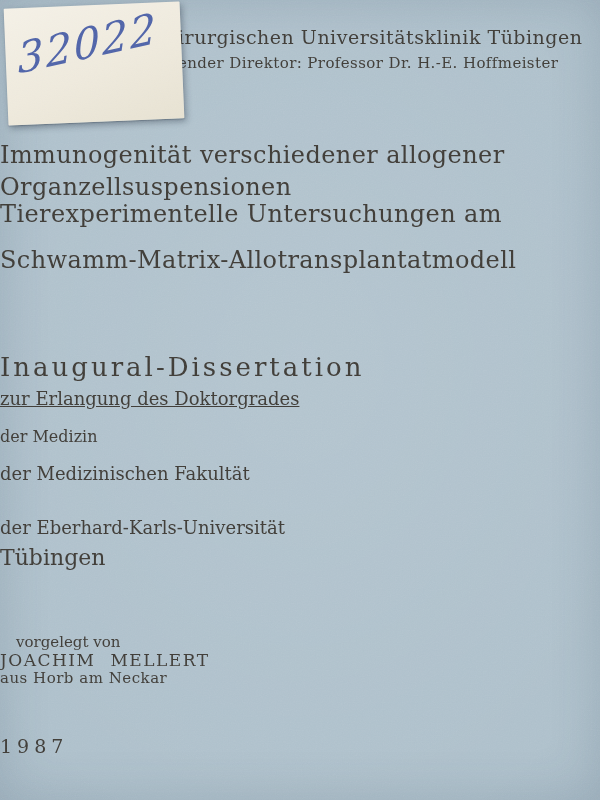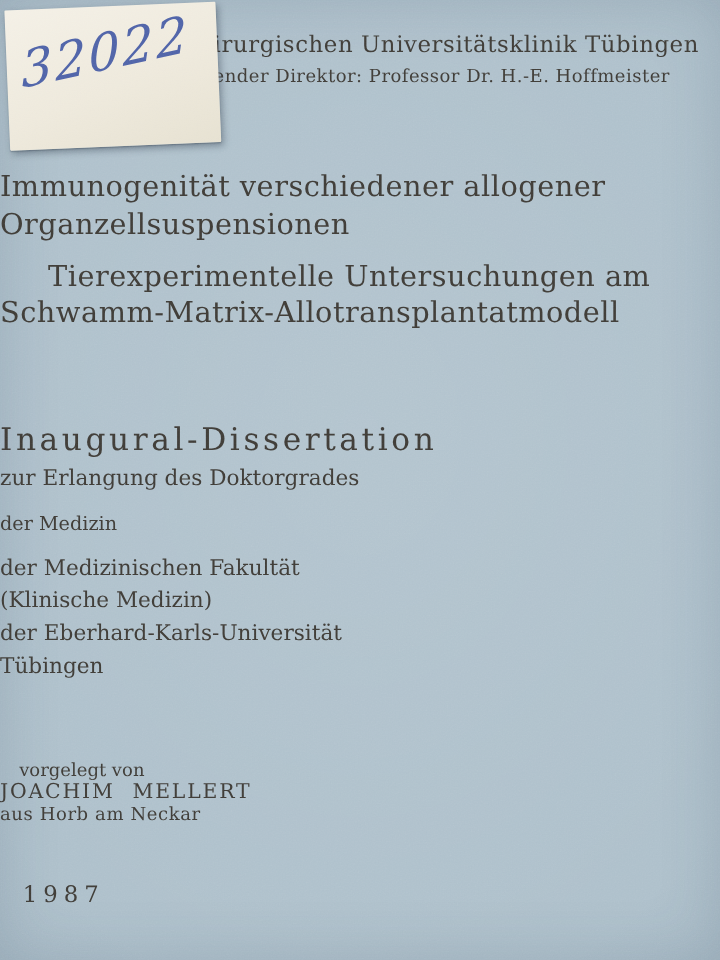--- a/index.html
+++ b/index.html
@@ -29,33 +29,33 @@
   .frag{
     position:absolute;
     white-space:nowrap;
     text-align:center;
     color:var(--ink, #3f3c37);
   }
   .inst-1{top:26px;left:178px;font-size:19px;letter-spacing:.5px;}
   .inst-2{top:54px;left:178px;font-size:15px;letter-spacing:.4px;}
   .title-1{top:141px;font-size:24px;letter-spacing:.4px;}
   .title-2{top:173px;font-size:24px;letter-spacing:.4px;}
-  .subtitle-1{top:216px;font-size:24px;letter-spacing:.4px;padding-left:40px;}
+  .subtitle-1{top:200px;font-size:24px;letter-spacing:.4px;}
   .subtitle-2{top:246px;font-size:24px;letter-spacing:.4px;}
   .inaug{top:352px;font-size:26px;letter-spacing:3px;}
-  .purpose-1{top:388px;font-size:18px;}
+  .purpose-1{top:388px;font-size:18px;text-decoration:underline;}
   .purpose-2{top:427px;font-size:16px;}
   .fac-1{top:463px;font-size:18px;}
   .fac-2{top:490px;font-size:18px;}
   .fac-3{top:517px;font-size:18px;}
-  .fac-4{top:545px;font-size:18px;}
+  .fac-4{top:545px;font-size:22px;}
   .presented{top:633px;font-size:15px;padding-left:16px;}
   .author{top:650px;font-size:17px;letter-spacing:1.5px;word-spacing:8px;}
   .origin{top:669px;font-size:15px;letter-spacing:.5px;}
-  .year{top:735px;font-size:19px;letter-spacing:5px;margin-left:19px;}
+  .year{top:735px;font-size:19px;letter-spacing:5px;}
   .sticker{
     position:absolute;
     left:6px;top:5px;
     width:176px;height:117px;
     background:linear-gradient(160deg,#f4f0e6 0%,#eee9dc 55%,#e6e1d1 100%);
     transform:rotate(-2.4deg);
     transform-origin:50% 50%;
     box-shadow:2px 3px 6px rgba(28,40,56,.38), 0 1px 1px rgba(28,40,56,.25);
     border-radius:1px;
   }
@@ -82,21 +82,20 @@
   <div class="line title-1">Immunogenität verschiedener allogener</div>
   <div class="line title-2">Organzellsuspensionen</div>
   <div class="line subtitle-1">Tierexperimentelle Untersuchungen am</div>
   <div class="line subtitle-2">Schwamm-Matrix-Allotransplantatmodell</div>
 
   <div class="line inaug">Inaugural-Dissertation</div>
   <div class="line purpose-1">zur Erlangung des Doktorgrades</div>
   <div class="line purpose-2">der Medizin</div>
 
   <div class="line fac-1">der Medizinischen Fakultät</div>
-  <div class="line fac-2">(Klinische Medizin)</div>
   <div class="line fac-3">der Eberhard-Karls-Universität</div>
   <div class="line fac-4">Tübingen</div>
 
   <div class="line presented">vorgelegt von</div>
   <div class="line author">JOACHIM MELLERT</div>
   <div class="line origin">aus Horb am Neckar</div>
 
   <div class="line year">1987</div>
 
   <div class="sticker">

